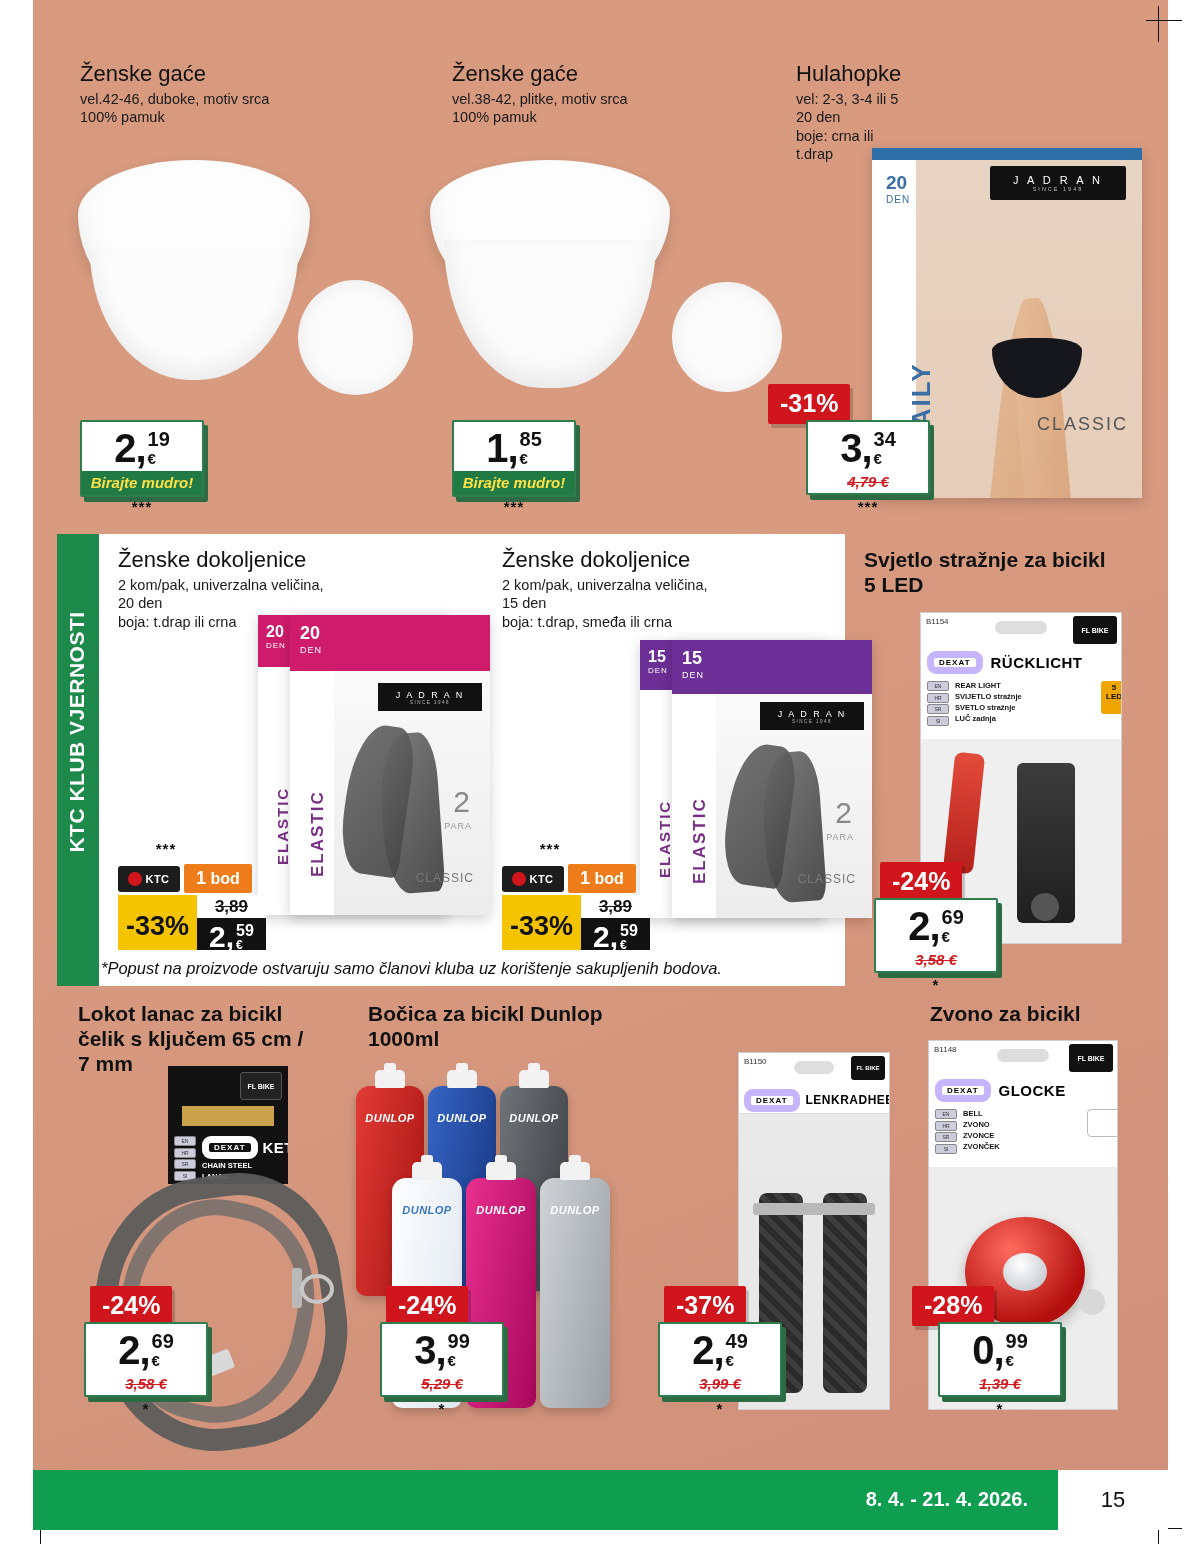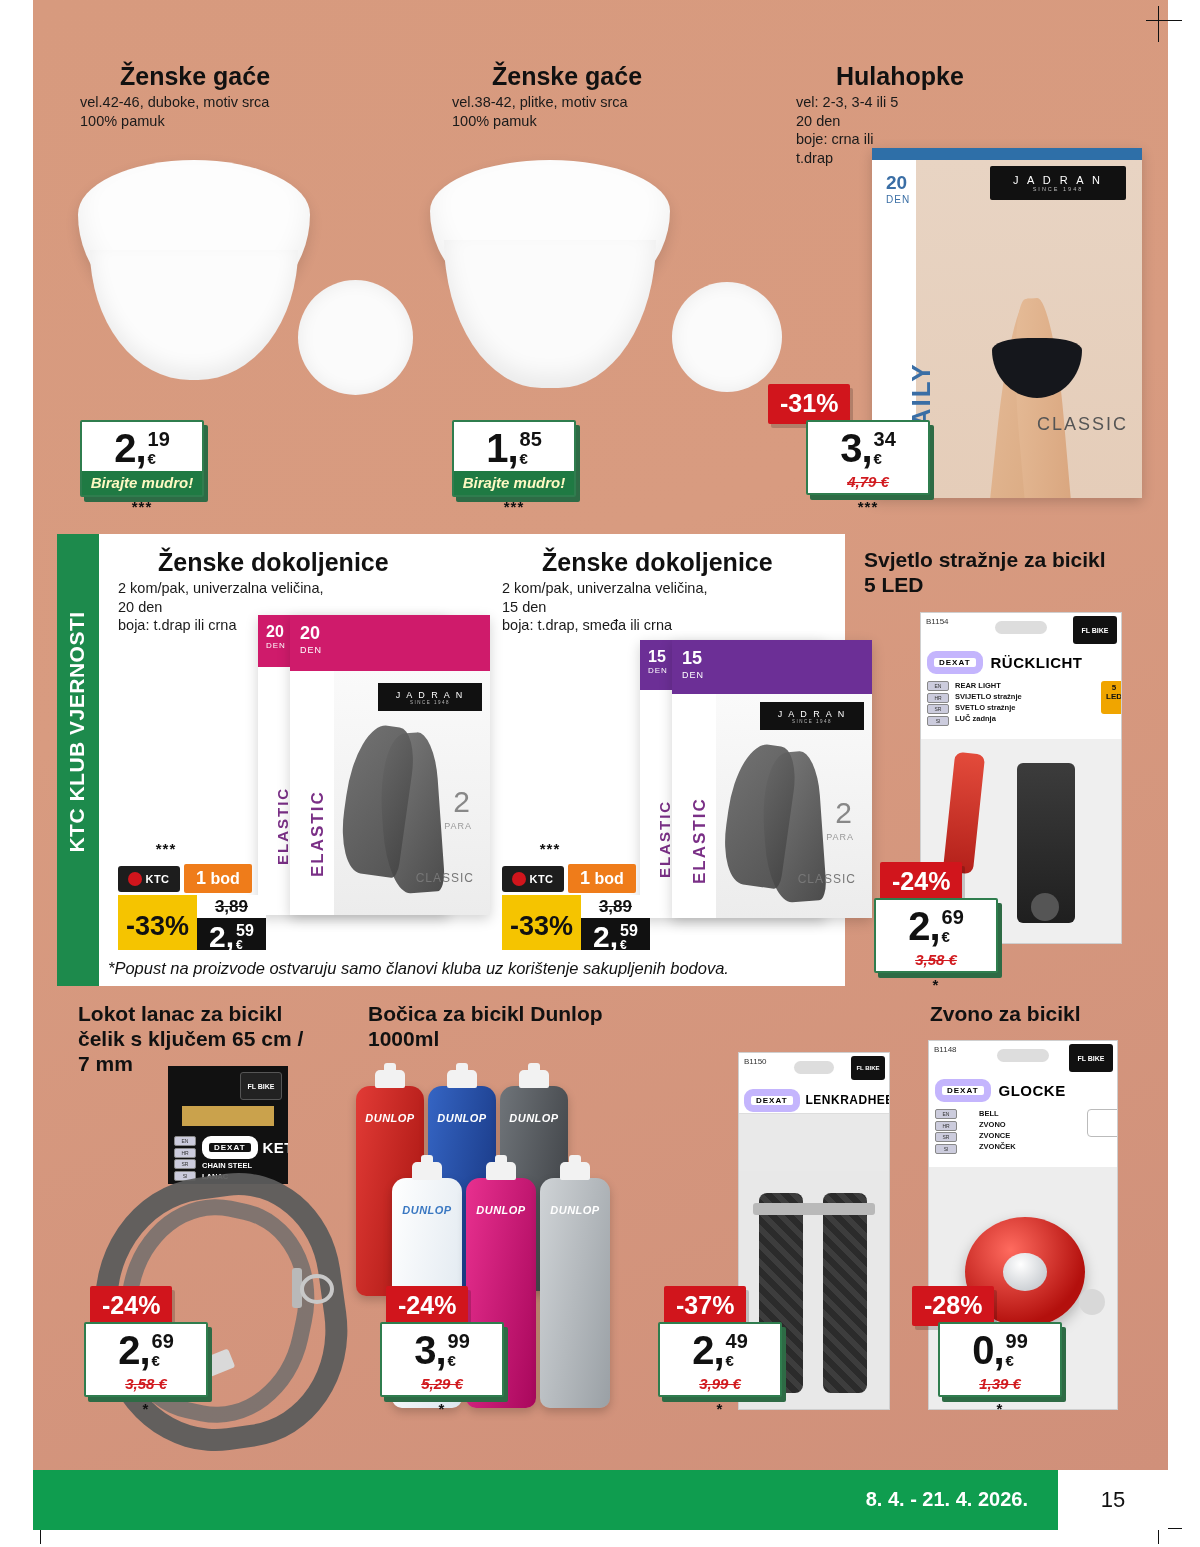--- a/index.html
+++ b/index.html
@@ -17,21 +17,21 @@
   
   .bg-salmon{
     position:absolute;left:33px;top:0;width:1135px;height:1470px;
     background:linear-gradient(160deg,#d79a7e 0%,#d89b80 40%,#d0907a 100%);
   }
   .crop-mark{
     position:absolute;background:#111;
   }
   
   .prod-title{
-    font-size:25px;font-weight:bold;color:#111;line-height:1.12;margin-left:40px;
+    font-size:22px;font-weight:normal;color:#111;line-height:1.12;
   }
   .prod-sub{
     font-size:14.5px;color:#1a1a1a;line-height:1.28;margin-top:3px;
   }
   .top-item{position:absolute;}
 
   
   .pricebox{
     position:absolute;
     width:124px;
@@ -51,21 +51,21 @@
   .price-int{
     font-size:40px;font-weight:bold;color:#111;line-height:0.95;letter-spacing:-1px;
   }
   .price-dec-wrap{
     display:flex;flex-direction:column;align-items:flex-start;margin-left:1px;
   }
   .price-dec{font-size:20px;font-weight:bold;color:#111;line-height:1;}
   .price-eur{font-size:15px;font-weight:bold;color:#111;line-height:1;margin-top:2px;}
   .price-comma{font-size:40px;font-weight:bold;color:#111;line-height:0.95;align-self:flex-end;}
   .green-band{
-    background:#1f7a43;color:#fef9c3;font-style:italic;font-weight:bold;
+    background:#1f7a43;color:#fde047;font-style:italic;font-weight:bold;
     font-size:15px;text-align:center;padding:3px 0 4px 0;
   }
   .old-band{
     background:#fff;color:#d11a1f;font-style:italic;font-weight:bold;
     font-size:15px;text-align:center;padding:2px 0 3px 0;
     text-decoration:line-through;text-decoration-color:#d11a1f;
   }
   .stars{
     text-align:center;font-size:15px;font-weight:bold;color:#111;letter-spacing:1px;
     margin-top:6px;
@@ -87,21 +87,21 @@
   .club-bar span{
     position:absolute;left:-150px;top:186px;width:340px;
     transform:rotate(-90deg);
     color:#fff;font-weight:bold;font-size:21px;text-align:center;letter-spacing:0.5px;
   }
   .club-note{
     position:absolute;left:99px;top:950px;width:746px;height:36px;
     background:#fff;display:flex;align-items:center;
   }
   .club-note i{
-    font-size:16.5px;color:#111;font-style:italic;padding-left:9px;
+    font-size:16.5px;color:#111;font-style:italic;padding-left:2px;
   }
   
   .bod-box{
     position:absolute;
   }
   .bod-top{
     display:flex;align-items:center;
   }
   .ktc-logo{
     width:62px;height:26px;background:#1d1d1d;border-radius:3px;
@@ -639,21 +639,21 @@
   <div class="blister" style="left:928px;top:1040px;width:188px;height:368px;">
     <div class="hdr">
       <span class="code">B1148</span>
       <span class="hang"></span>
       <span class="flbike">FL BIKE</span>
     </div>
     <div style="position:absolute;left:0;top:34px;width:100%;height:30px;background:#fff;border-bottom:1px solid #ddd;display:flex;align-items:center;padding-left:6px;gap:8px;">
       <span class="dexat">DEXAT</span>
       <span class="bigword">GLOCKE</span>
     </div>
-    <div style="position:absolute;left:0;top:64px;width:100%;height:62px;background:#fff;display:flex;padding:4px 6px;gap:22px;">
+    <div style="position:absolute;left:0;top:64px;width:100%;height:62px;background:#fff;display:flex;padding:4px 6px;gap:6px;">
       <div class="flagcol">
           <div>EN</div>
           <div>HR</div>
           <div>SR</div>
           <div>SI</div>
         </div>
       <div class="langlist" style="white-space:pre-line;">BELL
 ZVONO
 ZVONCE
 ZVONČEK</div>

